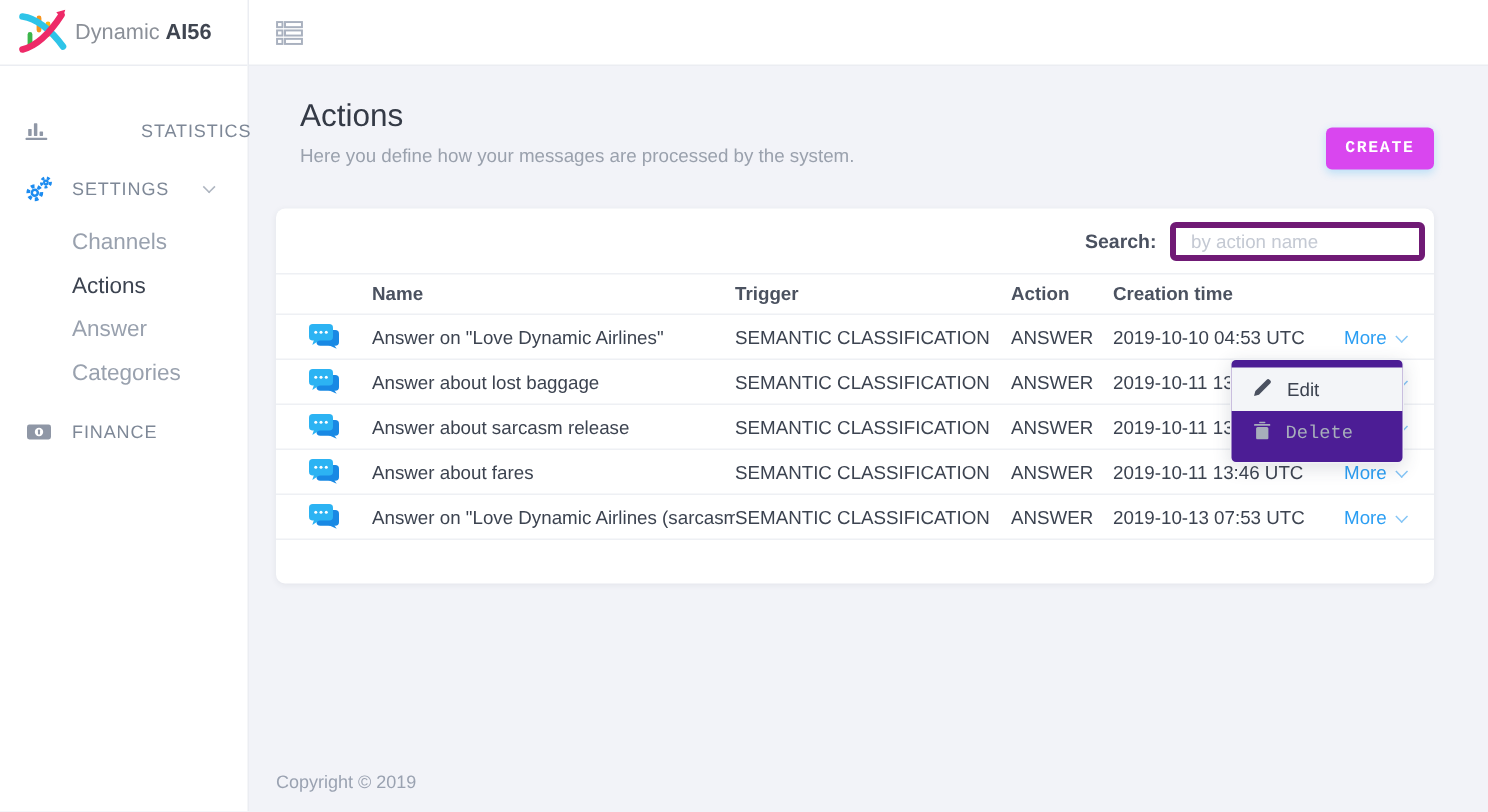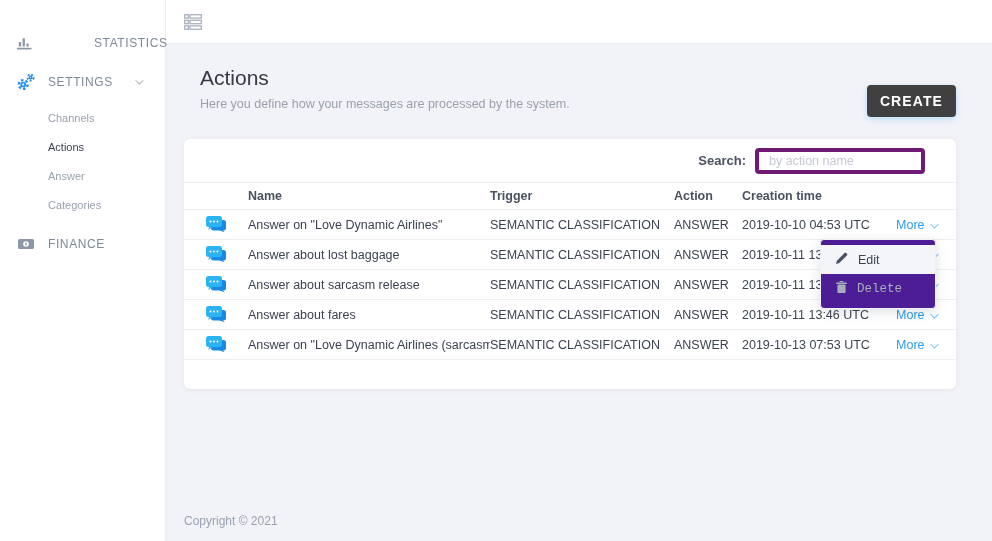--- a/index.html
+++ b/index.html
@@ -31,51 +31,51 @@
   .nav-item.settings  { margin-top:11px; }
   .nav-item.finance   { margin-top:11px; }
   .chev-down {
     margin-left:auto; margin-right:24px; width:6px; height:6px;
     border-right:1.4px solid #aeb5c0; border-bottom:1.4px solid #aeb5c0;
     transform:rotate(45deg) translateY(-2px);
   }
   .subnav { margin-top:7px; }
   .subnav-item {
     height:29px; display:flex; align-items:center; padding-left:48px;
-    font-size:11px; color:#99a1ae; cursor:pointer;
+    font-size:15px; color:#99a1ae; cursor:pointer;
   }
   .subnav-item.active { color:#3c4350; }
   
   .topbar {
     position:absolute; left:166px; top:0; right:0; height:44px;
     background:#fff; border-bottom:1px solid #ebedf2;
     display:flex; align-items:center; padding-left:18px; z-index:2;
   }
   .menu-btn { cursor:pointer; display:flex; align-items:center; }
   
   .main { position:absolute; left:166px; top:44px; right:0; bottom:0; }
   .page-head { position:relative; margin:22px 36px 0 18px; }
   .page-title { font-size:21px; font-weight:400; color:#343a46; margin-left:16px; }
   .page-subtitle { font-size:12.5px; color:#9aa1ad; margin:7px 0 0 16px; }
   .create-btn {
     position:absolute; right:0; top:19px;
-    background:#404040; color:#fff; border:none; border-radius:4px;
-    font-family:Liberation Sans, sans-serif;
-    font-size:14px; font-weight:700; letter-spacing:1.1px;
+    background:#d946ef; color:#fff; border:none; border-radius:4px;
+    font-family:Liberation Mono, monospace;
+    font-size:11px; font-weight:700; letter-spacing:1.1px;
     padding:8px 13px; cursor:pointer;
     box-shadow:0 2px 6px rgba(20,163,245,.25);
   }
   .card {
     position:relative; margin:17px 36px 0 18px; height:250px;
     background:#fff; border-radius:6px;
     box-shadow:0 1px 4px rgba(45,62,80,.08);
   }
   .search-row {
     height:44px; display:flex; align-items:center; justify-content:flex-end;
-    padding-right:31px; border-bottom:1px solid #eef0f4;margin-top:28px;
+    padding-right:6px; border-bottom:1px solid #eef0f4;margin-top:28px;
   }
   .search-label { font-size:13px; font-weight:700; color:#4a5160; margin-right:9px; }
   .search-input {
     width:170px; height:26px; border:4px solid #701a75; border-radius:4px;
     padding:0 10px; font-size:12.5px; color:#3c4350;
     font-family:"Liberation Sans", sans-serif; outline:none;
   }
   .search-input::placeholder { color:#c4c9d3; }
   .grid-row {
     display:grid; grid-template-columns:43px 242px 184px 68px 1fr 66px;
@@ -103,20 +103,34 @@
   .dd-item { height:29px; display:flex; align-items:center; padding-left:15px; gap:10px; font-size:12.5px; cursor:pointer; }
   .dd-item.highlight { background:#f3f5f8; color:#3c4350; }
   .dd-item.muted { color:#a7aebb;font-family:Liberation Mono, monospace; }
   
   .footer { position:absolute; left:18px; bottom:13px; font-size:12px; color:#9aa2b1; }
 </style>
 </head>
 <body>
 
 <aside class="sidebar">
+  <div class="logo">
+    <span>
+      <svg width="36" height="34" viewBox="0 0 36 34">
+        <line x1="10" y1="21" x2="10" y2="29" stroke="#3cb54a" stroke-width="3.2" stroke-linecap="round"></line>
+        <line x1="16" y1="10" x2="16" y2="18" stroke="#f7941d" stroke-width="3.2" stroke-linecap="round"></line>
+        <line x1="22" y1="14" x2="22" y2="21" stroke="#fdb714" stroke-width="3.2" stroke-linecap="round"></line>
+        <path d="M5 9 C14 10 24 18 32 29" stroke="#2ec4e8" stroke-width="4.4" fill="none" stroke-linecap="round"></path>
+        <path d="M5 31 C13 29 22 22 31 8" stroke="#ee2a68" stroke-width="4.4" fill="none" stroke-linecap="round"></path>
+        <path d="M33.5 4.5 L27.5 6.2 L31.6 10.6 Z" fill="#ee2a68"></path>
+      </svg>
+    </span>
+    <span class="brand-gray">Dynamic</span>
+    <span class="brand-dark">AI56</span>
+  </div>
 
   <nav>
     <div class="nav-item statistics">
       <span class="nav-icon">
         <svg width="18" height="16" viewBox="0 0 18 16" fill="#8f97a6">
           <rect x="1" y="12.8" width="14.5" height="1.6" rx="0.5"></rect>
           <rect x="2.8" y="7" width="2.3" height="4.6" rx="0.4"></rect>
           <rect x="6.6" y="3.2" width="2.3" height="8.4" rx="0.4"></rect>
           <rect x="10.4" y="8.6" width="2.3" height="3" rx="0.4"></rect>
         </svg>
@@ -320,14 +334,14 @@
             <rect x="0" y="1.6" width="11" height="1.3" rx="0.6"></rect>
             <rect x="3.4" y="0" width="4.2" height="1.1" rx="0.5"></rect>
           </svg>
         </span>
         <span>Delete</span>
       </div>
     </div>
 
   </section>
 
-  <div class="footer">Copyright © 2021</div>
+  <div class="footer">Copyright © 2019</div>
 </main>
 
 </body></html>

